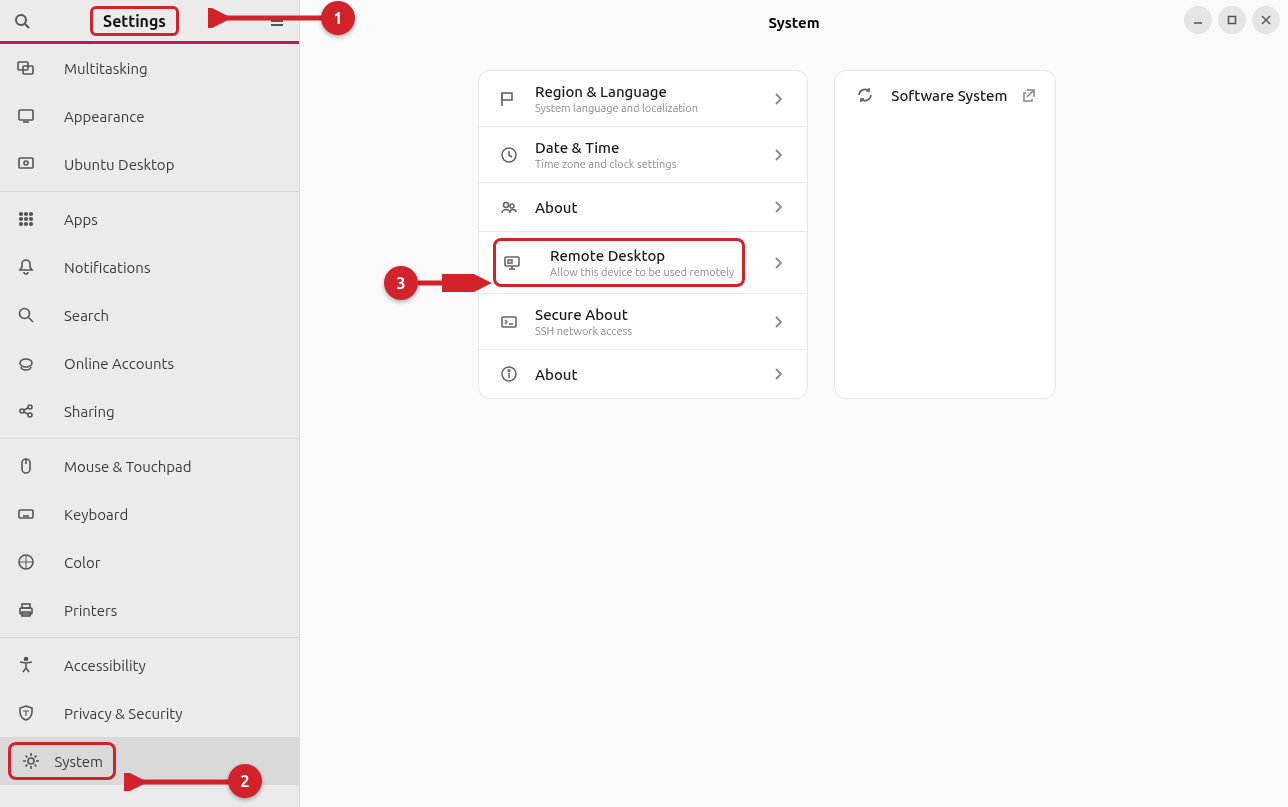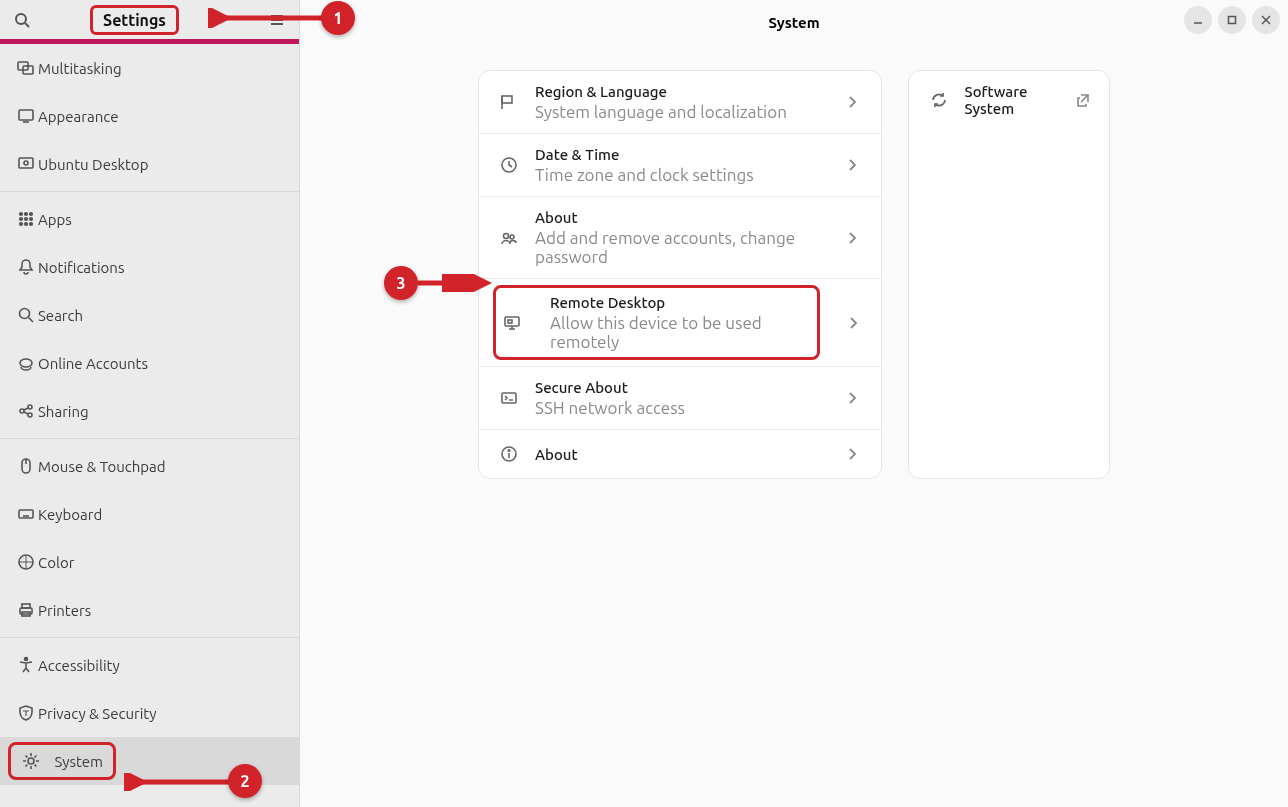--- a/index.html
+++ b/index.html
@@ -20,21 +20,21 @@
     background: #ebebeb;
     border-right: 1px solid #d8d8d8;
     display: flex;
     flex-direction: column;
     position: relative;
   }
   .sidebar-header {
     height: 44px;
     display: flex;
     align-items: center;
-    border-bottom: 5px solid #be185d;
+    border-bottom: 3px solid #be185d;
     padding: 0 6px;
   }
   .hdr-btn {
     width: 32px; height: 32px;
     display:flex; align-items:center; justify-content:center;
     color:#555;
     border:none; background:none; cursor:pointer;
   }
   .sidebar-title-wrap {
     flex:1; text-align:center;
@@ -49,21 +49,21 @@
   }
   .sidebar-list {
     flex:1;
     overflow-y:auto;
   }
   .sidebar-item {
     height:48px;
     display:flex;
     align-items:center;
     padding:0 16px;
-    gap:2px;
+    gap:28px;
     font-size:15px;
     color:#3a3a3a;
   }
   .sidebar-item.selected {
     background:#d9d9d9;
   }
   .sidebar-item .icon {
     width:20px; height:20px;
     display:flex; align-items:center; justify-content:center;
     color:#555;
@@ -139,21 +139,21 @@
   }
   .card-row:last-child { border-bottom:none; }
   .card-row .icon {
     width:24px; height:24px;
     display:flex; align-items:center; justify-content:center;
     color:#666;
     flex-shrink:0;
   }
   .card-row .txt { flex:1; }
   .card-row .row-title { font-size:15px; font-weight:500; color:#1a1a1a; }
-  .card-row .row-sub { font-size:17px; color:#8a8a8a; margin-top:2px; }
+  .card-row .row-sub { font-size:11px; color:#8a8a8a; margin-top:2px; }
   .card-row .chevron { color:#888; width:16px; }
   .remote-highlight {
     border:3px solid #d2232a;
     border-radius:8px;
     display:flex;
     align-items:center;
     gap:26px;
     padding:6px 8px 6px 4px;
     margin-left:-4px;
   }
@@ -435,21 +435,20 @@
           <span class="icon">
             <svg width="18" height="18" viewBox="0 0 18 18" fill="none" stroke="currentColor" stroke-width="1.6">
               <circle cx="6" cy="7" r="2.5"></circle>
               <circle cx="12" cy="8" r="2"></circle>
               <path d="M2 15c0-2 2-3.5 4-3.5s4 1.5 4 3.5"></path>
               <path d="M10 14c0-1.5 1.5-2.5 3-2.5s3 1 3 2.5"></path>
             </svg>
           </span>
           <div class="txt">
             <div class="row-title">About</div>
-            <div class="row-sub">Add and remove accounts, change password</div>
           </div>
           <span class="chevron">
             <svg width="10" height="14" viewBox="0 0 10 14" fill="none" stroke="currentColor" stroke-width="1.8">
               <polyline points="3,2 8,7 3,12"></polyline>
             </svg>
           </span>
         </div>
         <div class="card-row remote">
           <div class="remote-highlight">
             <span class="icon">

